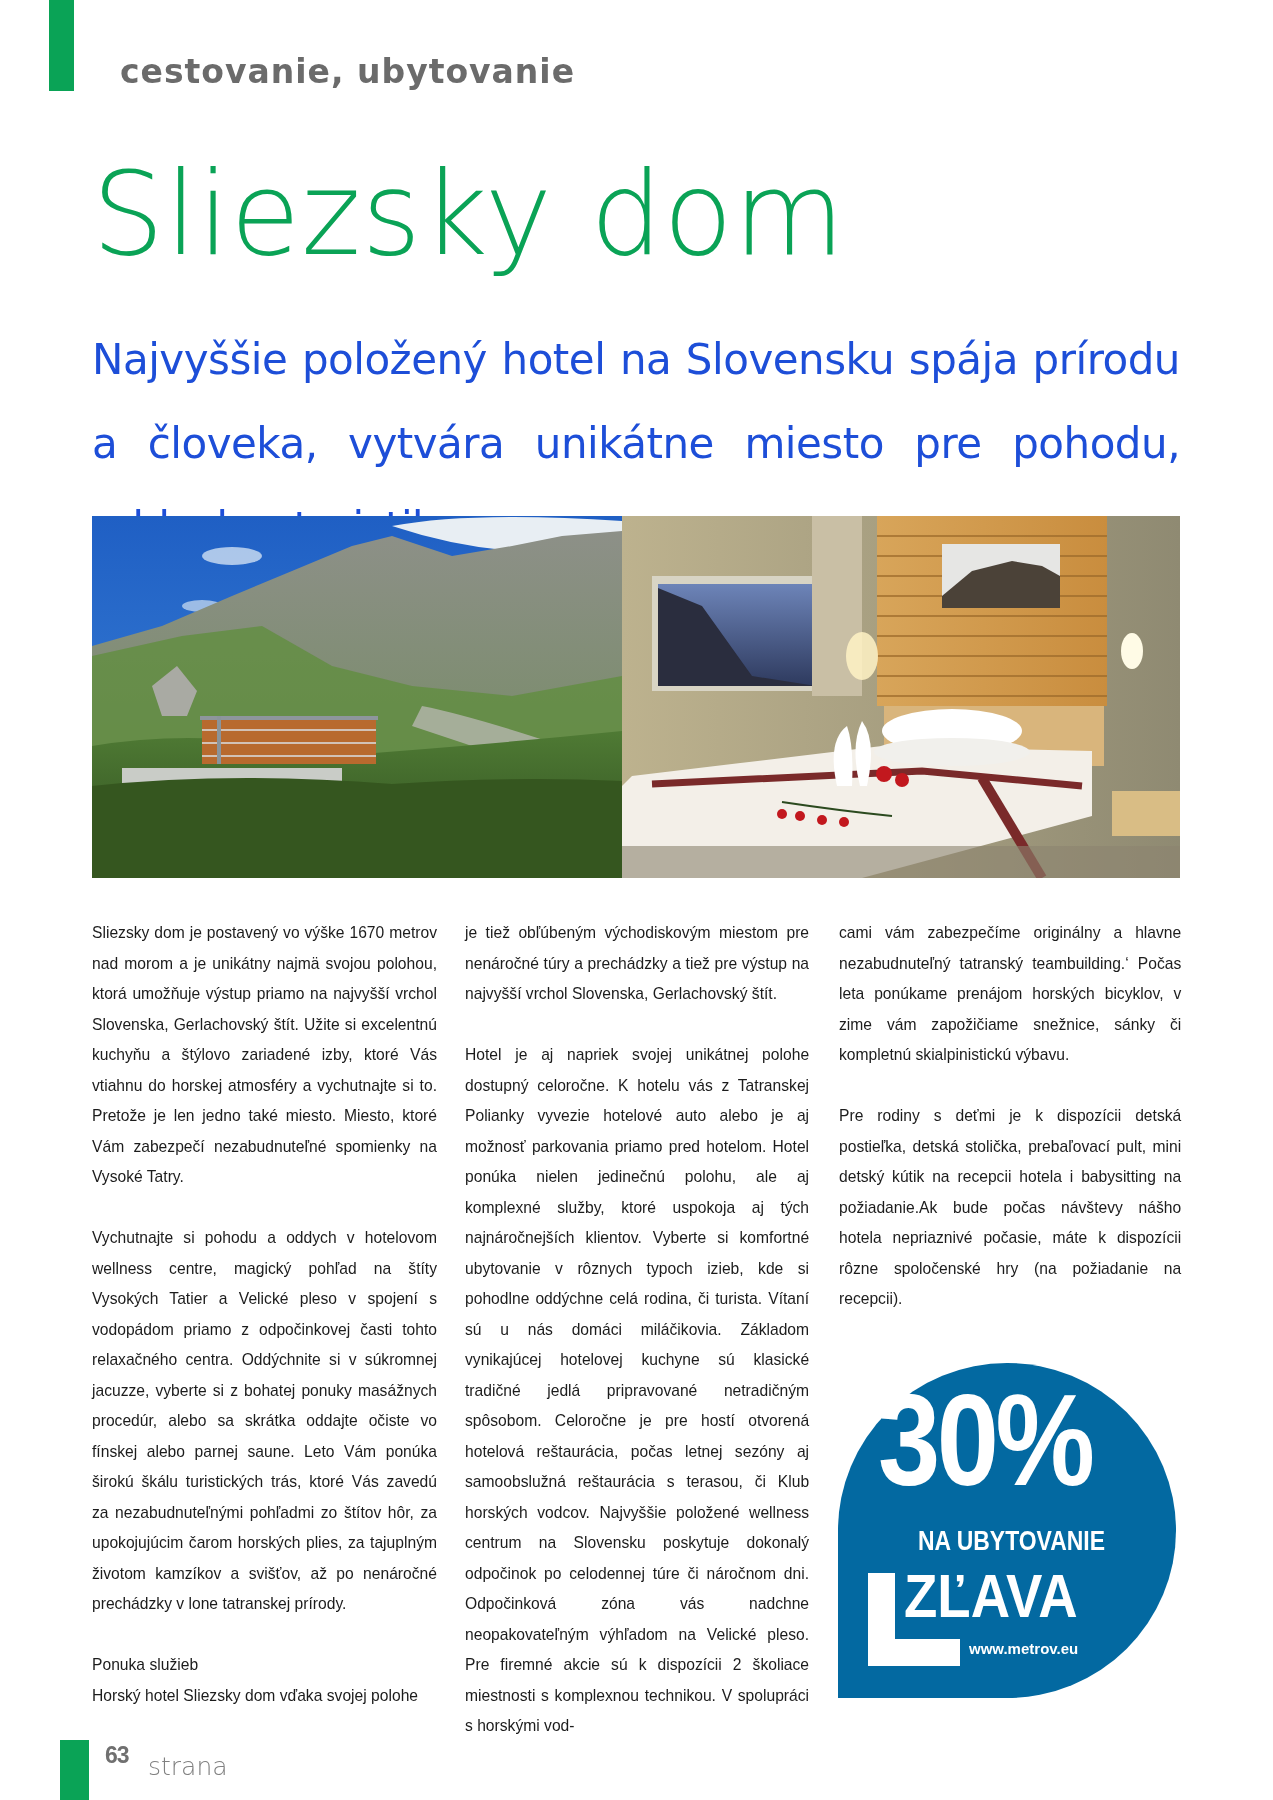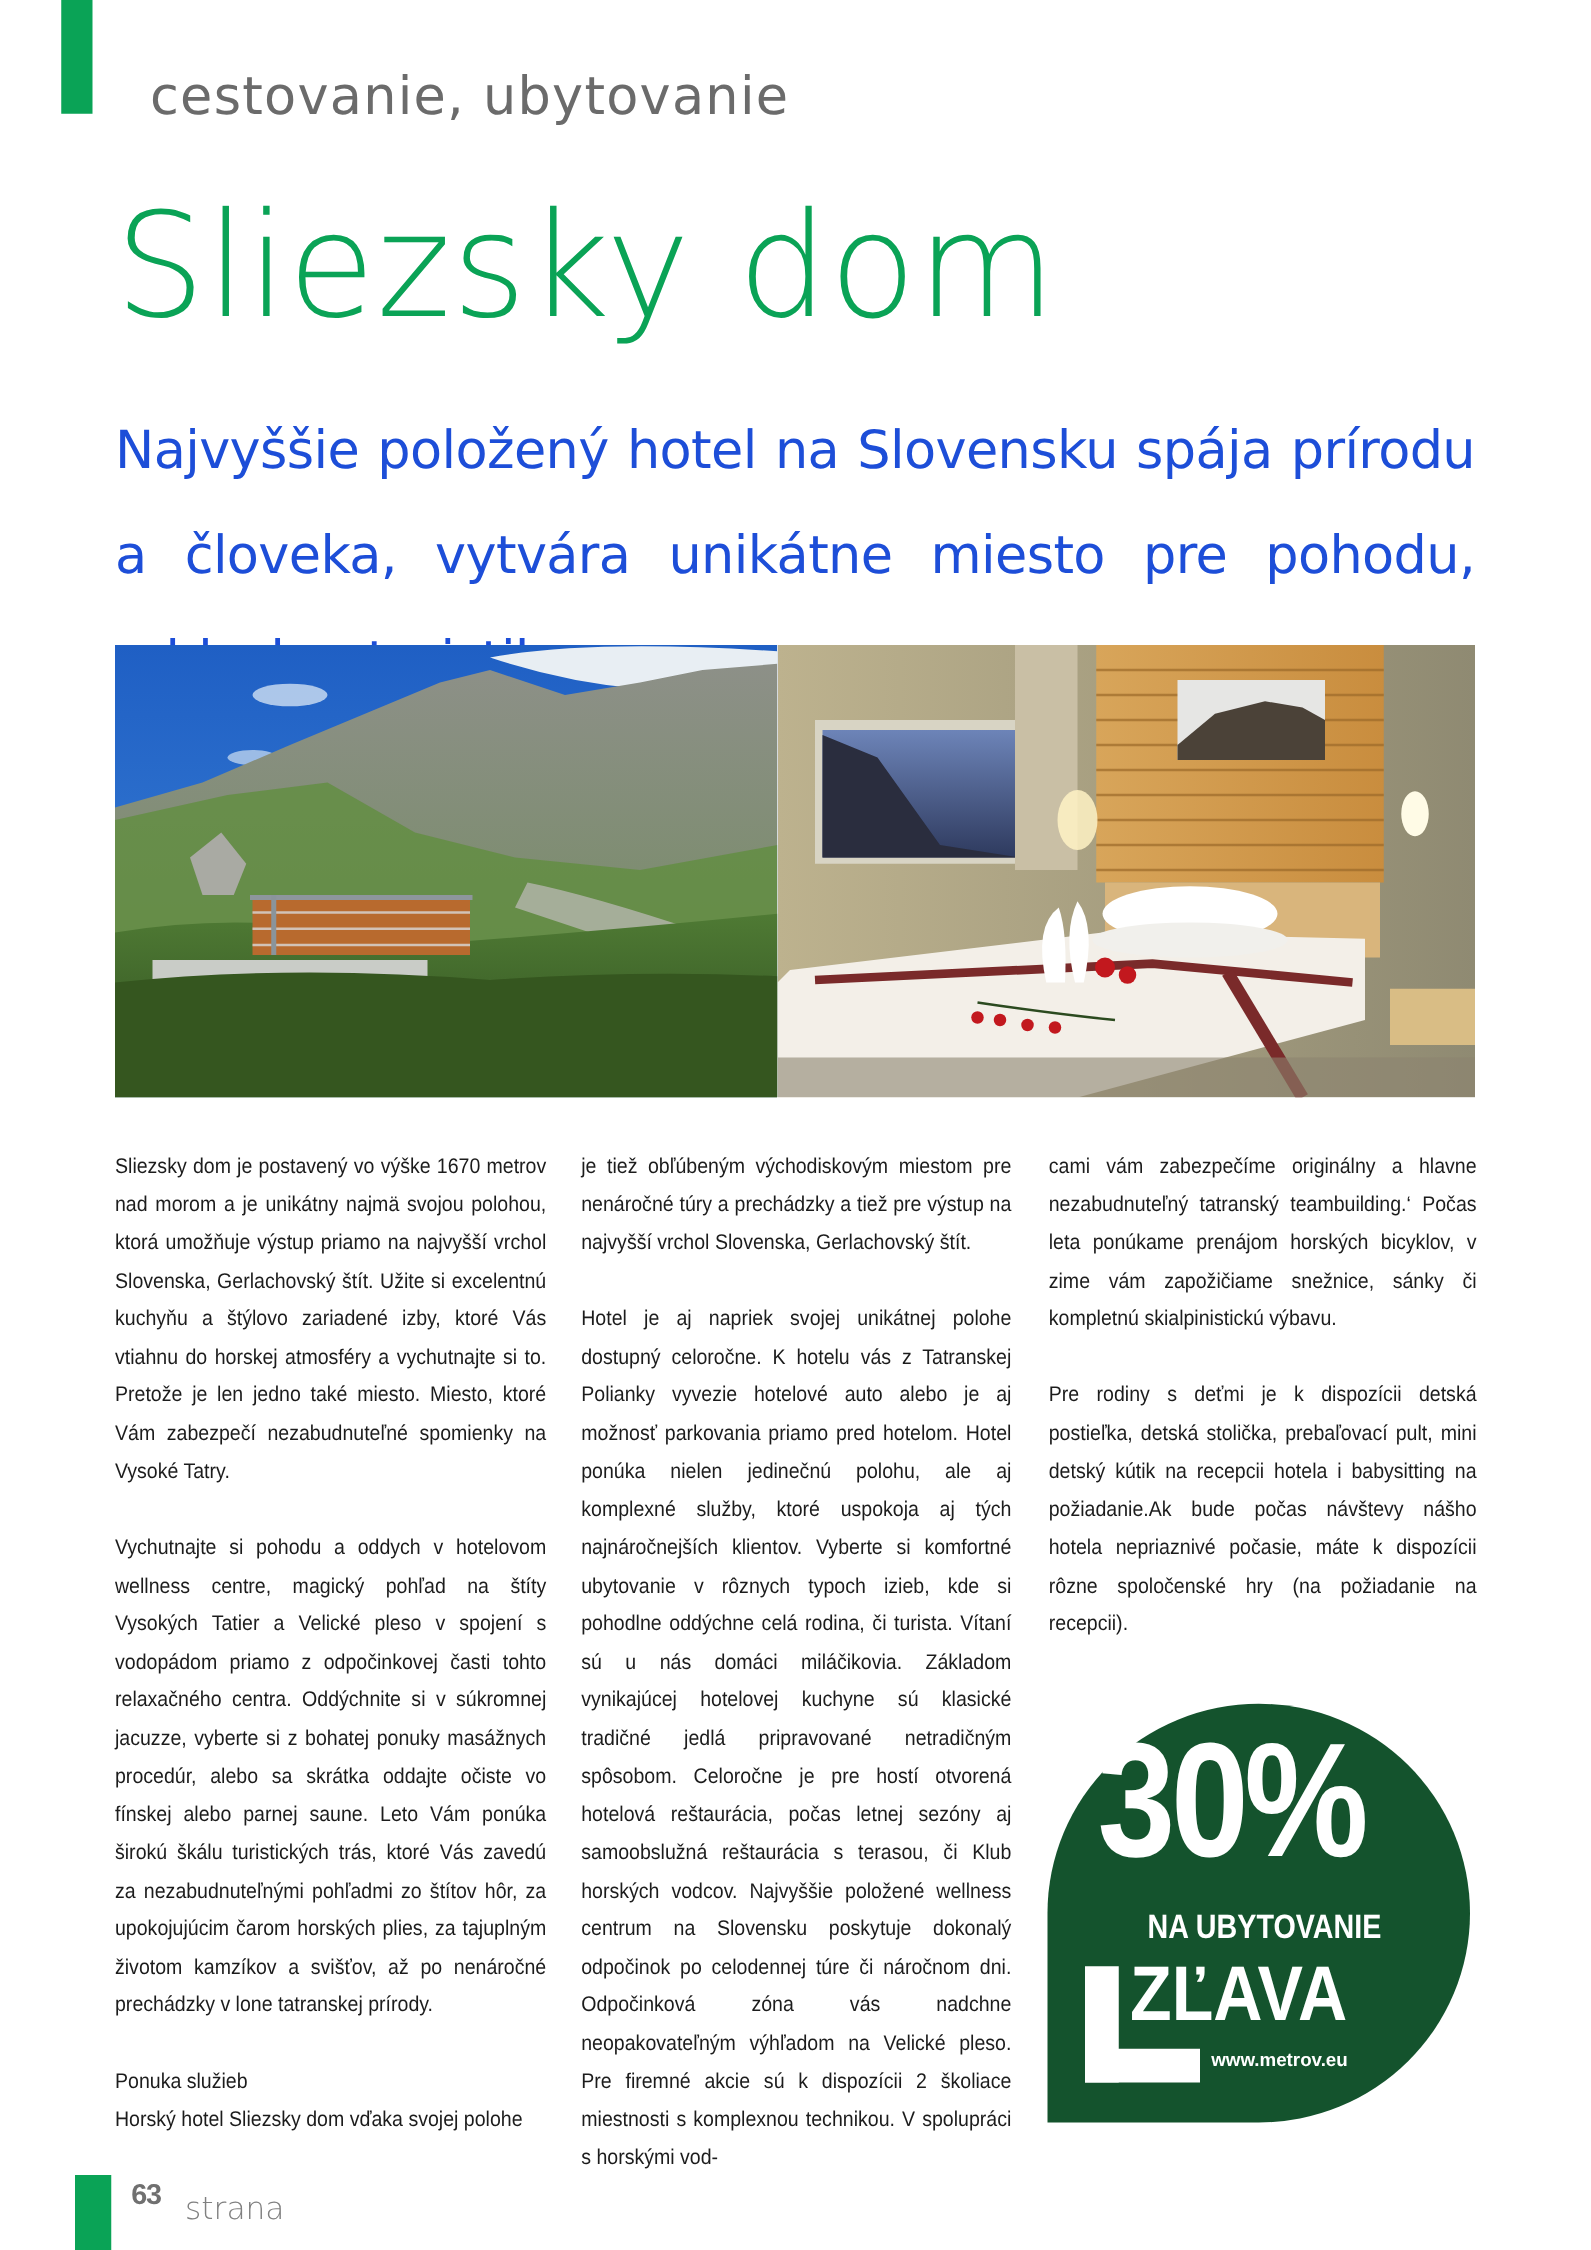--- a/index.html
+++ b/index.html
@@ -1,21 +1,21 @@
 <!DOCTYPE html>
 <html><head>
 <meta charset="utf-8">
 <style>
   html, body { margin: 0; padding: 0; background: #ffffff; }
   body { width: 1273px; height: 1800px; position: relative; overflow: hidden;
          font-family: "Liberation Sans", sans-serif; color: #1a1a1a; }
 
   .top-bar { position: absolute; left: 49px; top: 0; width: 25px; height: 91px; background: #0aa356; }
   .section-label { position: absolute; left: 120px; top: 52px; font-family: "DejaVu Sans", sans-serif;
-                   font-weight: 400; font-size: 42px; letter-spacing: 1px; color: #6b6b6b; }
+                   font-weight: 700; font-size: 33px; letter-spacing: 1px; color: #6b6b6b; }
 
   .title { position: absolute; left: 92px; top: 150px; font-family: "DejaVu Sans", sans-serif;
            font-size: 116px; font-weight: 200; color: #0aa356; letter-spacing: 1px; line-height: 1.1;
            transform: scaleX(0.98); transform-origin: left; }
 
   .subtitle { position: absolute; left: 92px; top: 318px; width: 1088px; font-family: "DejaVu Sans", sans-serif;
               font-size: 42px; line-height: 84px; color: #1d4ed8; text-align: justify; text-align-last: left;
               letter-spacing: -0.5px; }
 
   .photos { position: absolute; left: 92px; top: 516px; width: 1088px; height: 362px; display: flex; }
@@ -26,21 +26,21 @@
   .columns { position: absolute; left: 92px; top: 918px; width: 1088px; }
   .col { position: absolute; top: 0; width: 345px; font-family: "Liberation Sans", sans-serif;
          font-size: 17px; line-height: 30.5px; text-align: justify; color: #1c1c1c;
          transform: scaleX(0.92); transform-origin: left top; }
   .col p { margin: 0 0 30.5px 0; }
   .col1 { left: 0; width: 375px; }
   .col2 { left: 373px; width: 374px; }
   .col3 { left: 747px; width: 372px; }
 
   .badge { position: absolute; left: 838px; top: 1363px; width: 338px; height: 335px;
-           background: #14532d; border-radius: 50% 50% 50% 0 / 50% 50% 50% 0; }
+           background: #0369a1; border-radius: 50% 50% 50% 0 / 50% 50% 50% 0; }
   .badge-percent { position: absolute; left: 40px; top: 12px; font-family: "Liberation Sans", sans-serif;
                    font-weight: bold; font-size: 130px; color: #ffffff; letter-spacing: -4px;
                    transform: scaleX(0.86); transform-origin: left top; line-height: 1; }
   .badge-sub { position: absolute; left: 80px; top: 163px; font-family: "Liberation Sans", sans-serif;
                font-weight: bold; font-size: 27px; color: #ffffff; transform: scaleX(0.85); transform-origin: left top; }
   .badge-L { position: absolute; left: 30px; top: 210px; width: 92px; height: 93px; }
   .badge-L .v { position: absolute; left: 0; top: 0; width: 27px; height: 93px; background: #ffffff; }
   .badge-L .h { position: absolute; left: 0; top: 66px; width: 92px; height: 27px; background: #ffffff; }
   .badge-zlava { position: absolute; left: 66px; top: 202px; font-family: "Liberation Sans", sans-serif;
                  font-weight: bold; font-size: 62px; color: #ffffff; line-height: 1; transform: scaleX(0.88); transform-origin: left top; }

